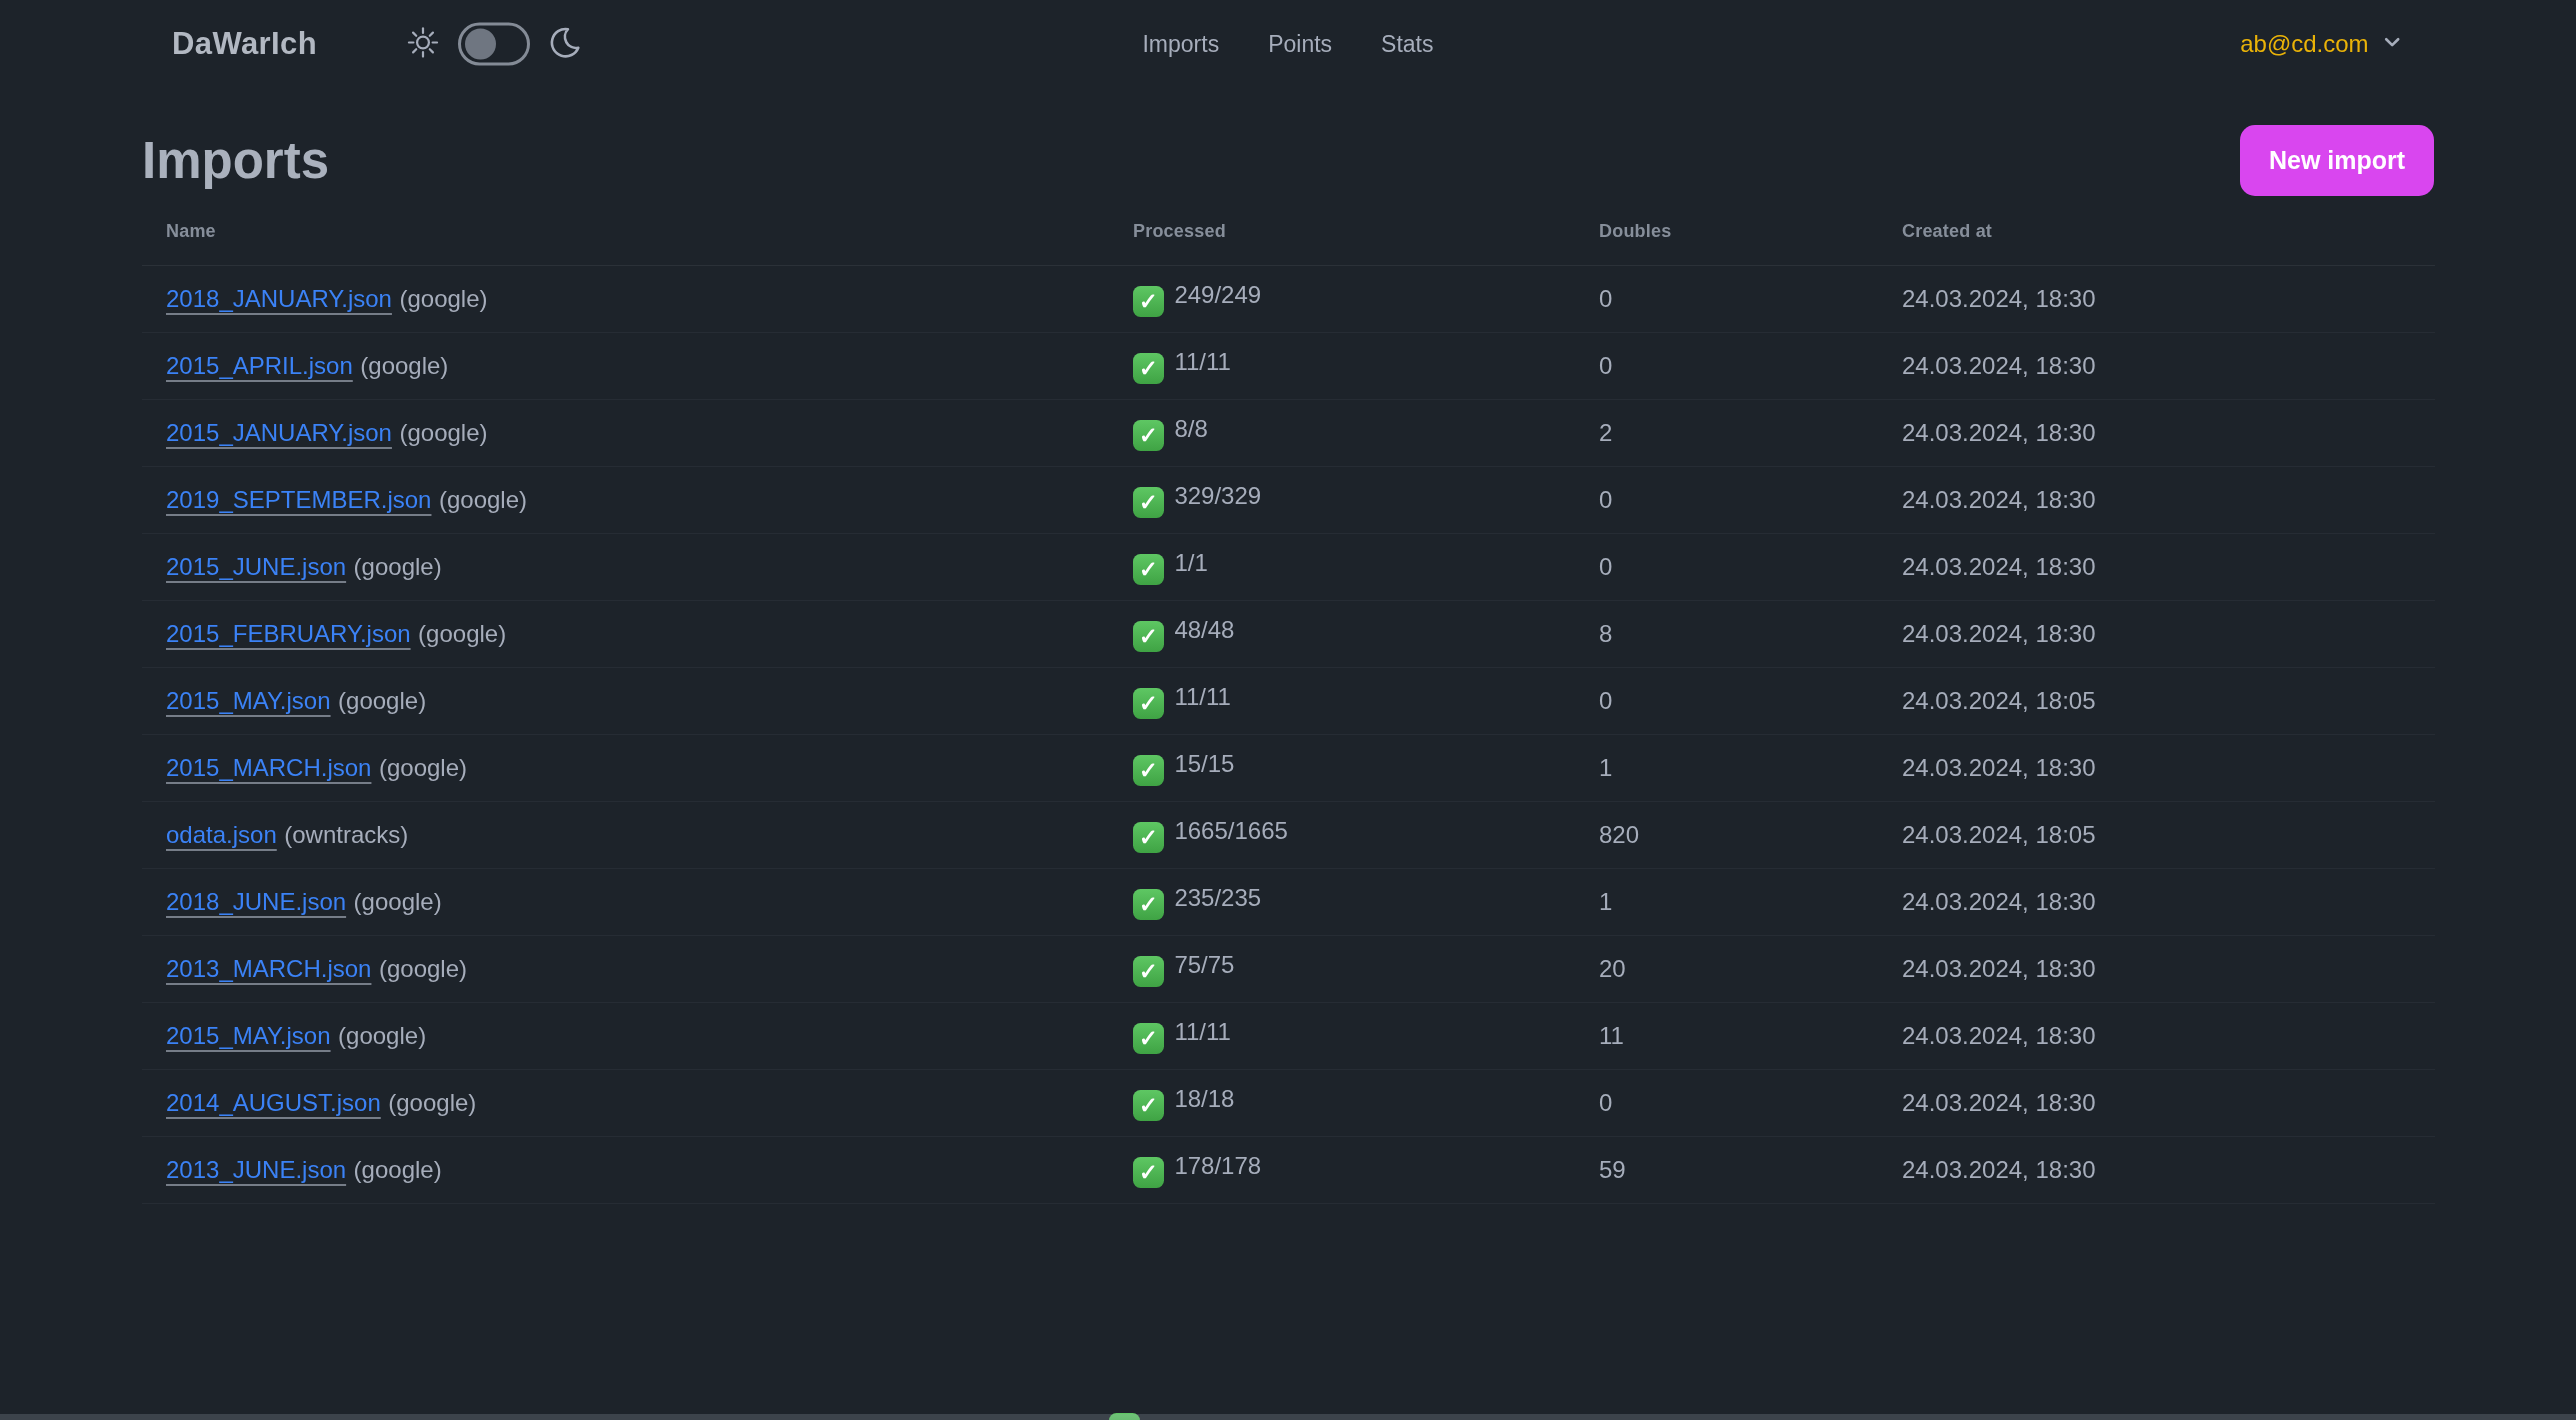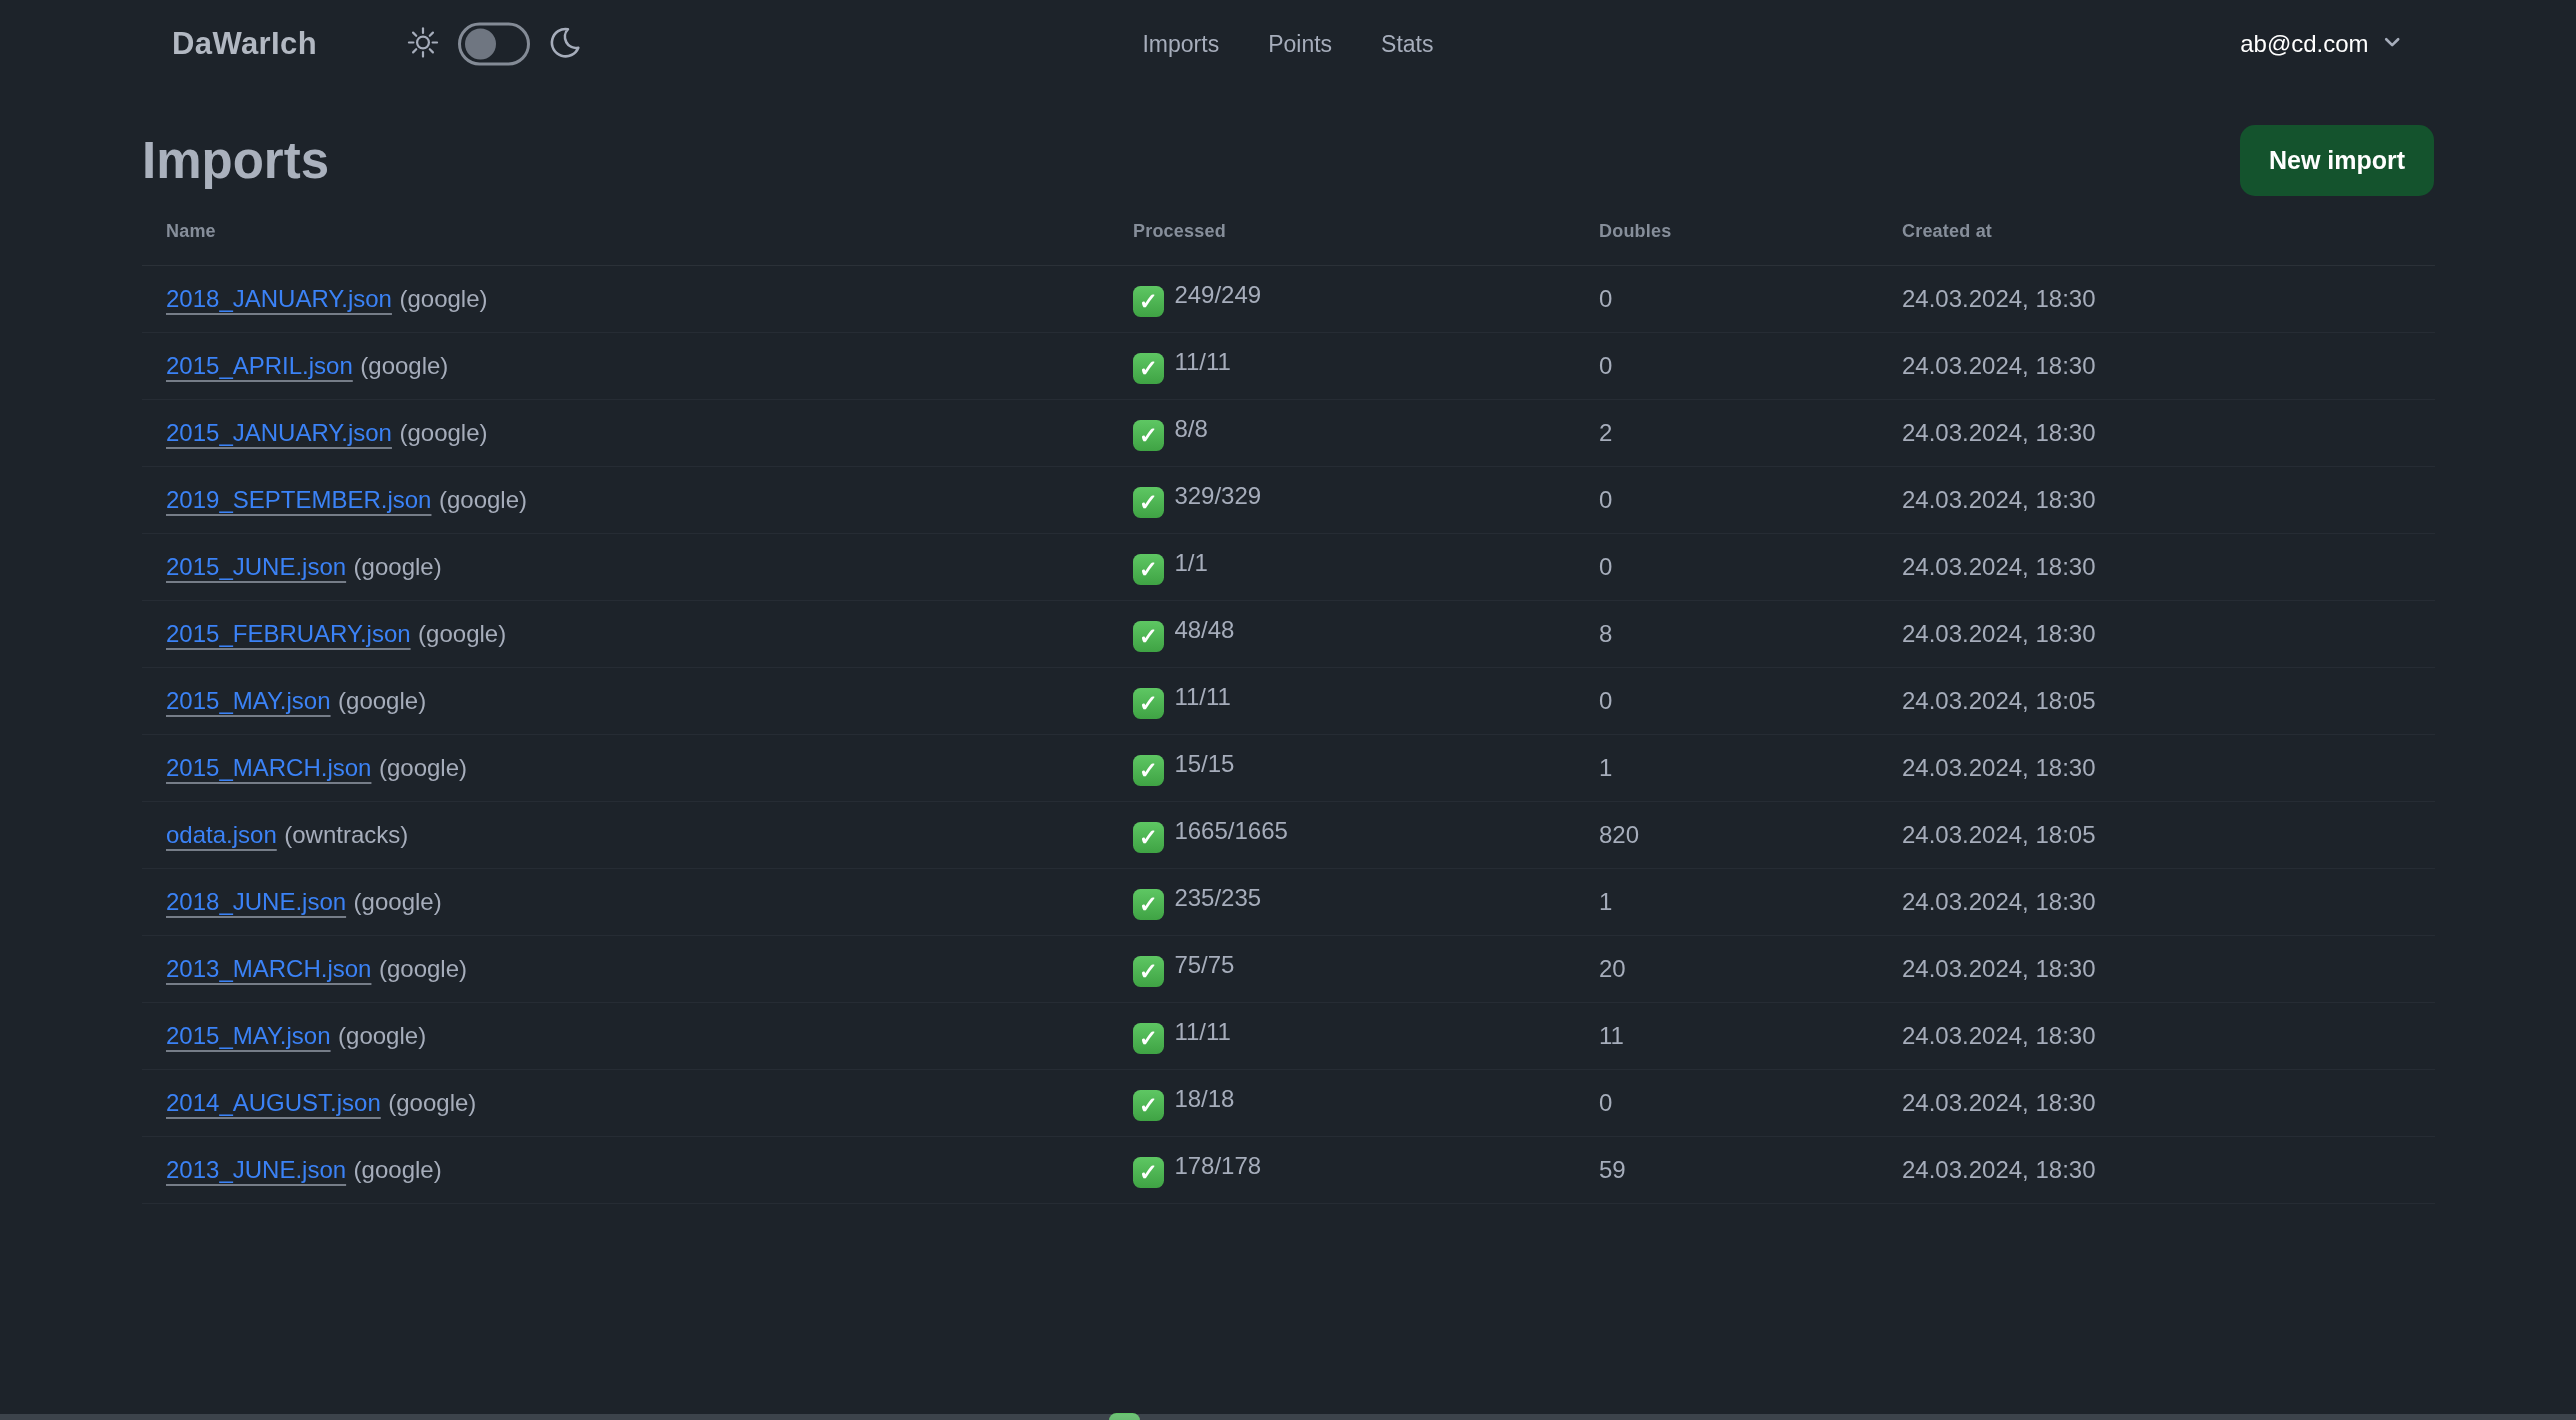--- a/index.html
+++ b/index.html
@@ -33,31 +33,31 @@
   }
   .nav-center {
     position:absolute; left:50%; top:50%; transform:translate(-50%,-50%);
     display:flex; align-items:center; gap:49px;
   }
   .nav-link { font-size:23px; color:#a6adbb; cursor:pointer; }
   .account {
     position:absolute; right:173px; top:50%; transform:translateY(-50%);
     display:flex; align-items:center; gap:12px; cursor:pointer;
   }
-  .account-email { font-size:24px; color:#ffffff; }
+  .account-email { font-size:24px; color:#eab308; }
 
   
   .page-header {
     margin:34px 142px 0 142px;
     display:flex; align-items:center; justify-content:space-between;
     height:77px;
   }
   .page-title { font-size:51px; font-weight:700; color:#aab1bd; }
   .new-import-btn {
-    width:194px; height:71px; background:#14532d; border:none; border-radius:15px;
+    width:194px; height:71px; background:#d946ef; border:none; border-radius:15px;
     color:#ffffff; font-size:25px; font-weight:600; font-family:"Liberation Sans",sans-serif;
     cursor:pointer; display:flex; align-items:center; justify-content:center;
   }
 
   
   .imports-table {
     margin:0 142px; width:2293px; border-collapse:collapse; table-layout:fixed;
   }
   .imports-table col.c-name    { width:967px; }
   .imports-table col.c-proc    { width:466px;  }

